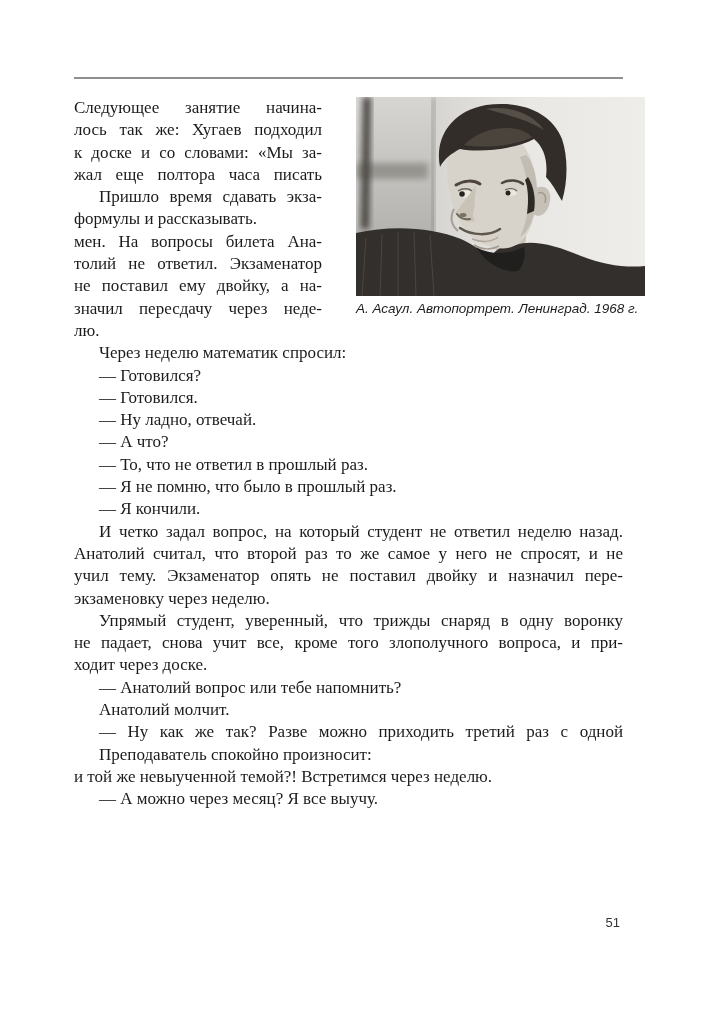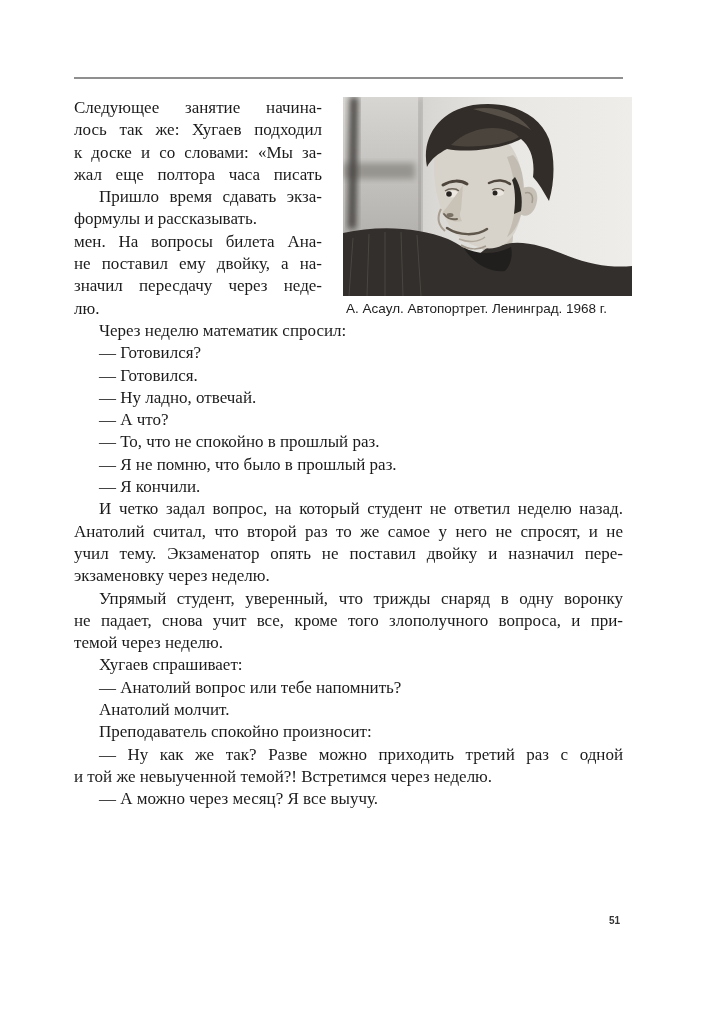--- a/index.html
+++ b/index.html
@@ -23,22 +23,23 @@
     border-top: 2px solid #8f8f8f;
     margin: 0 0 18px 0;
   }
   .textflow {
     position: relative;
     font-size: 17px;
   }
   .fig {
     position: absolute;
     top: 0;
-    right: 13px;
+    right: 0;
     width: 267px;
+    font-style: italic;
   }
   .fig svg { display: block; }
   .caption {
     margin-top: 4px;
     font-family: "Liberation Sans", sans-serif;
     font-size: 13.5px;
     line-height: 17px;
     text-align: center;
     color: #1d1d1d;
     white-space: nowrap;
@@ -50,23 +51,22 @@
   }
   .nr { width: 248px; }
   .j { text-align: justify; text-align-last: justify; }
   .ind { text-indent: 25px; }
   .it { }
   .pagenum {
     position: absolute;
     top: 915px;
     right: 96px;
     font-family: "Liberation Sans", sans-serif;
-    font-size: 10px;
+    font-size: 13px;
     color: #333333;
-    font-weight: bold;
   }
 </style>
 </head>
 <body>
 
 <div class="page">
   <div class="content">
     <div class="rule"></div>
 
     <div class="textflow">
@@ -138,42 +138,42 @@
         <figcaption class="caption">А. Асаул. Автопортрет. Ленинград. 1968 г.</figcaption>
       </figure>
 
       <div class="ln nr j">Следующее занятие начина-</div>
       <div class="ln nr j">лось так же: Хугаев подходил</div>
       <div class="ln nr j">к доске и со словами: «Мы за-</div>
       <div class="ln nr j">жал еще полтора часа писать</div>
       <div class="ln nr j ind">Пришло время сдавать экза-</div>
       <div class="ln nr">формулы и рассказывать.</div>
       <div class="ln nr j">мен. На вопросы билета Ана-</div>
+      <div class="ln nr j">толий не ответил. Экзаменатор</div>
       <div class="ln nr j">не поставил ему двойку, а на-</div>
       <div class="ln nr j">значил пересдачу через неде-</div>
       <div class="ln nr">лю.</div>
       <div class="ln ind">Через неделю математик спросил:</div>
       <div class="ln ind it">— Готовился?</div>
       <div class="ln ind">— Готовился.</div>
       <div class="ln ind it">— Ну ладно, отвечай.</div>
       <div class="ln ind">— А что?</div>
-      <div class="ln ind it">— То, что не спокойно в прошлый раз.</div>
+      <div class="ln ind it">— То, что не ответил в прошлый раз.</div>
       <div class="ln ind">— Я не помню, что было в прошлый раз.</div>
       <div class="ln ind it">— Я кончили.</div>
       <div class="ln j ind">И четко задал вопрос, на который студент не ответил неделю назад.</div>
       <div class="ln j">Анатолий считал, что второй раз то же самое у него не спросят, и не</div>
       <div class="ln j">учил тему. Экзаменатор опять не поставил двойку и назначил пере-</div>
       <div class="ln">экзаменовку через неделю.</div>
       <div class="ln j ind">Упрямый студент, уверенный, что трижды снаряд в одну воронку</div>
       <div class="ln j">не падает, снова учит все, кроме того злополучного вопроса, и при-</div>
-      <div class="ln">темой через неделю.</div>
-      <div class="ln ind">Хугаев спрашивает:</div>
+      <div class="ln">ходит через доске.</div>
       <div class="ln ind it">— Анатолий вопрос или тебе напомнить?</div>
       <div class="ln ind">Анатолий молчит.</div>
+      <div class="ln j ind it">— Ну как же так? Разве можно приходить третий раз с одной</div>
       <div class="ln ind">Преподаватель спокойно произносит:</div>
-      <div class="ln j ind it">— Ну как же так? Разве можно приходить третий раз с одной</div>
       <div class="ln it">и той же невыученной темой?! Встретимся через неделю.</div>
       <div class="ln ind">— А можно через месяц? Я все выучу.</div>
     </div>
   </div>
 
   <div class="pagenum">51</div>
 </div>
 
 </body></html>

